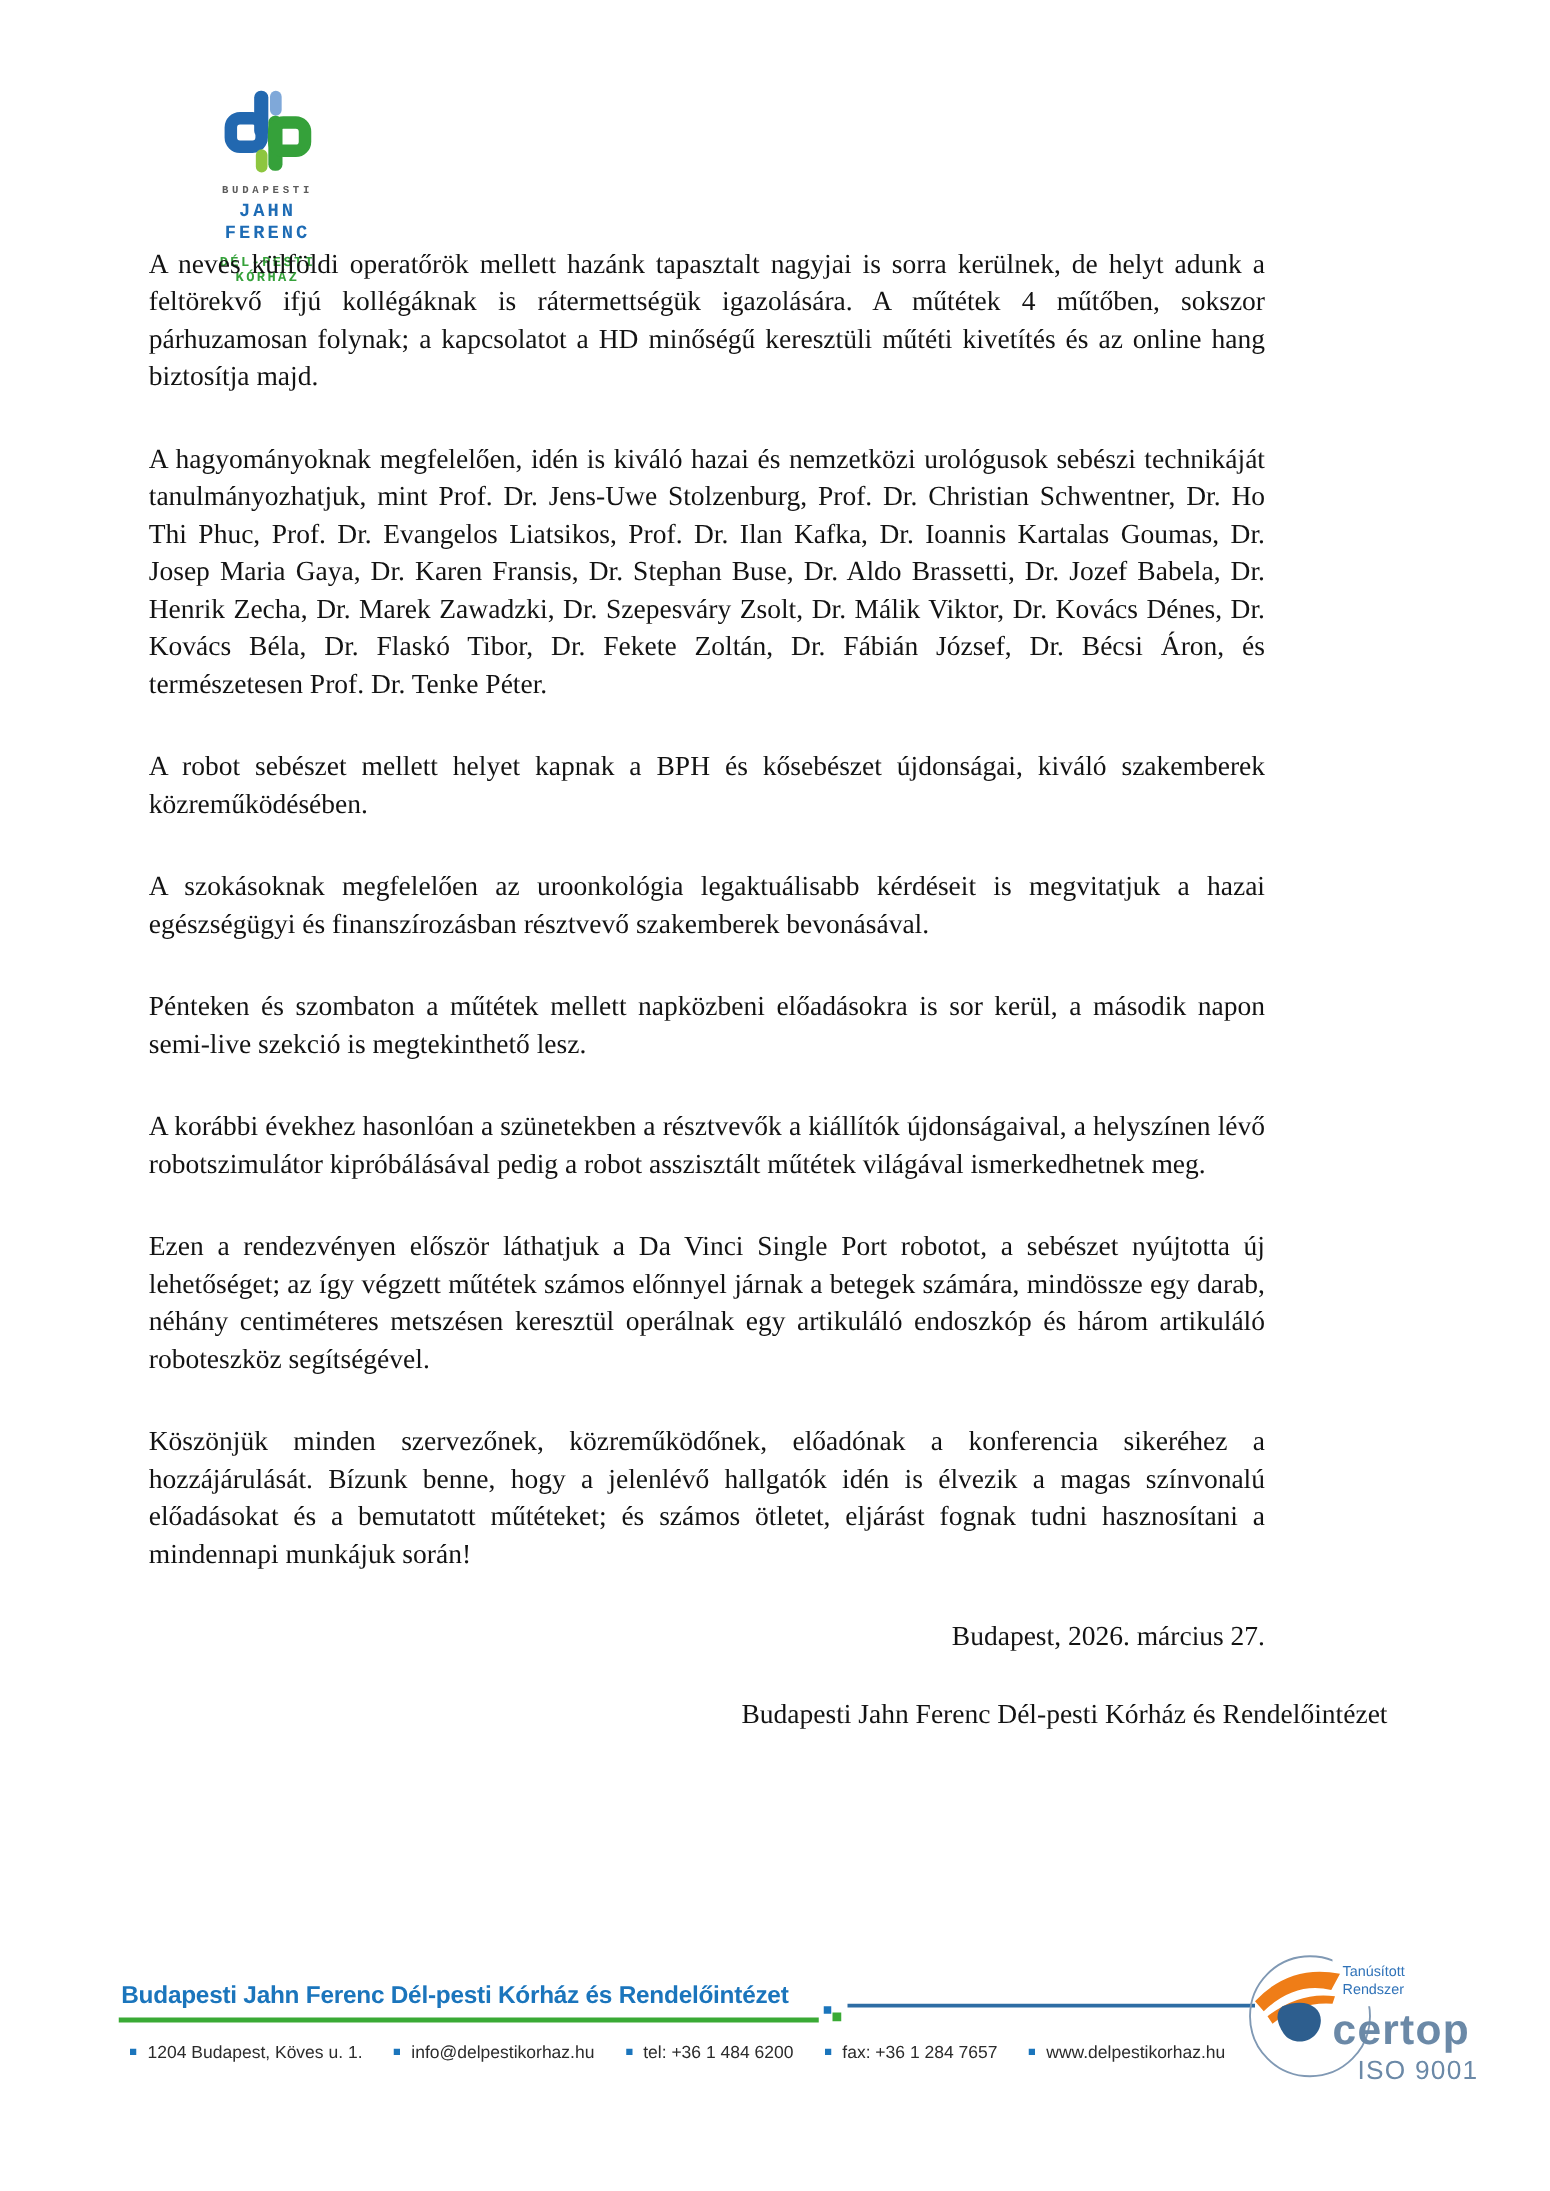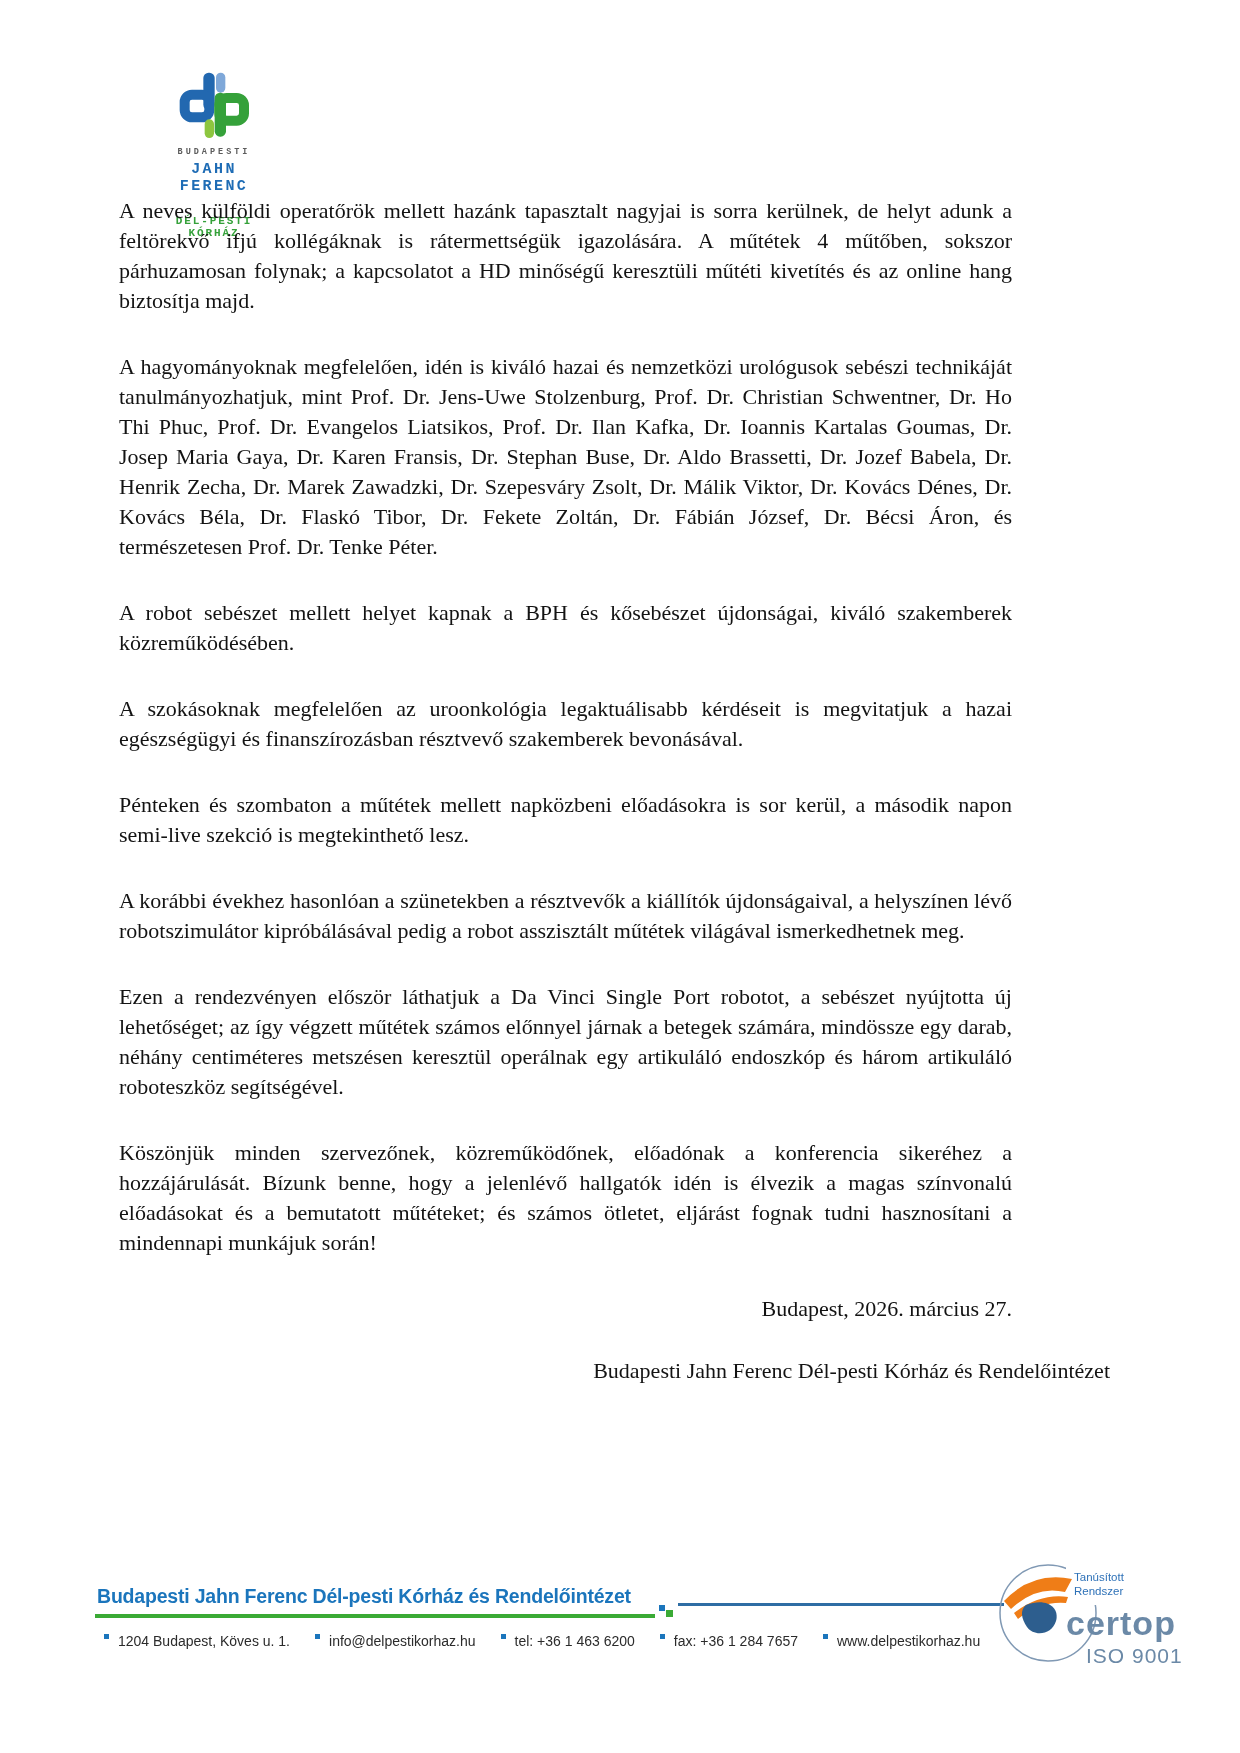--- a/index.html
+++ b/index.html
@@ -6,21 +6,21 @@
   .page {
     position:relative; width:1240px; height:1753px; background:#ffffff;
     overflow:hidden; font-family:"Liberation Serif", serif;
   }
 
   
   .logo { position:absolute; left:152px; top:72px; width:124px; text-align:center;
           font-family:Liberation Mono, monospace; }
   .logo svg { display:block; margin:0 auto 7px auto; }
   .logo-city  { font-size:8.5px; font-weight:bold; color:#5c5c5c; letter-spacing:3px; margin-bottom:4px; }
-  .logo-name1 { font-size:15px; font-weight:bold; color:#1e6cb5; letter-spacing:2.4px; margin-bottom:20px; }
+  .logo-name1 { font-size:15px; font-weight:bold; color:#1e6cb5; letter-spacing:2.4px; margin-bottom:10px; }
   .logo-name2 { font-size:11px; font-weight:bold; color:#35a13a; letter-spacing:1.9px; }
 
   
   .content {
     position:absolute; left:119px; top:196px; width:893px;
     font-size:22px; line-height:30px; color:#131313; text-align:justify;
   }
   .content p { margin:0 0 36px 0; }
   .content p.date { text-align:right; margin-bottom:32px; }
   .content p.signature { text-align:right; margin:0 -98px 0 0; }
@@ -35,21 +35,21 @@
   .sq { position:absolute; }
   .sq-blue  { left:659px; top:1605px; width:6px; height:6px; background:#1b75bc; }
   .sq-green { left:666px; top:1610px; width:7px; height:7px; background:#3aaa35; }
   .footer-line { position:absolute; left:678px; top:1603px; width:326px; height:2.5px; background:#2e6da4; }
 
   .footer-contacts {
     position:absolute; left:104px; top:1633px; width:910px;
     display:flex; gap:25px; align-items:center;
     font-family:"Liberation Sans", sans-serif; font-size:14px; color:#2b2b2b;
   }
-  .contact-item { display:flex; align-items:flex-start; gap:9px; white-space:nowrap; }
+  .contact-item { display:flex; align-items:center; gap:9px; white-space:nowrap; }
   .bullet { display:inline-block; flex:none; width:5px; height:5px; background:#1b75bc; margin-top:1px; }
 
   .certop-logo { position:absolute; left:990px; top:1551px; }
   .certop-logo text { font-family:"Liberation Sans", sans-serif; }
   .cert-small { font-size:11.5px; fill:#2f72b8; }
   .cert-brand { font-size:34px; font-weight:bold; fill:#6b89a7; letter-spacing:1px; }
   .cert-iso   { font-size:21px; fill:#6b89a7; letter-spacing:1px; }
 </style>
 </head>
 <body>
@@ -93,21 +93,21 @@
     <span class="contact-item">
       <span class="bullet"></span>
       <span>1204 Budapest, Köves u. 1.</span>
     </span>
     <span class="contact-item">
       <span class="bullet"></span>
       <span>info@delpestikorhaz.hu</span>
     </span>
     <span class="contact-item">
       <span class="bullet"></span>
-      <span>tel: +36 1 463 6200</span>
+      <span>tel: +36 1 484 6200</span>
     </span>
     <span class="contact-item">
       <span class="bullet"></span>
       <span>fax: +36 1 284 7657</span>
     </span>
     <span class="contact-item">
       <span class="bullet"></span>
       <span>www.delpestikorhaz.hu</span>
     </span>
   </div>

